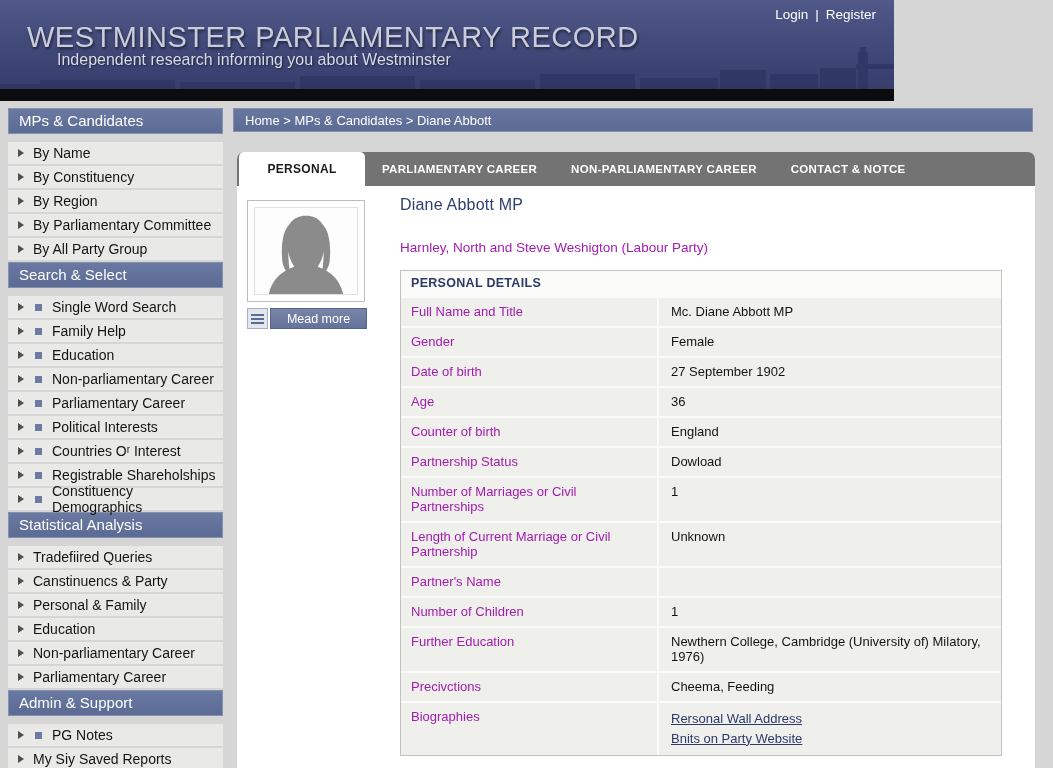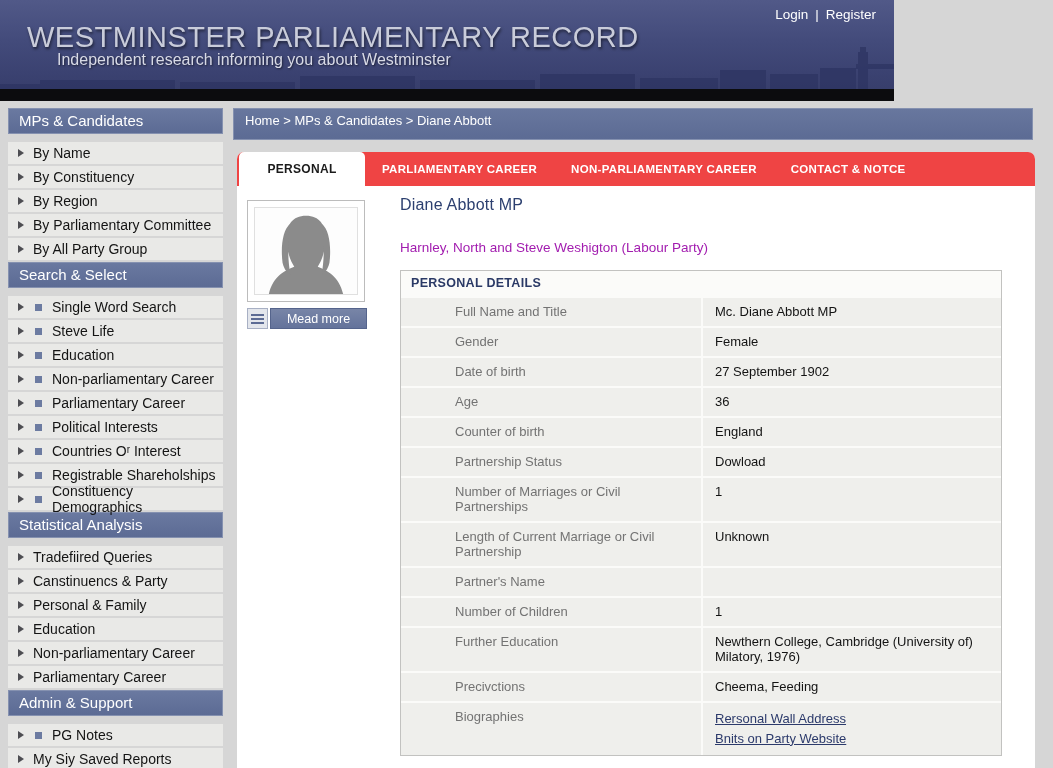--- a/index.html
+++ b/index.html
@@ -57,33 +57,33 @@
     border-bottom:4px solid transparent;
     margin:0 9px 0 10px;
   }
   .sq {
     width:7px; height:7px; background:#6c7ba1; flex:0 0 auto;
     margin:0 10px 0 2px;
   }
 
   
   .breadcrumb {
-    position:absolute; left:233px; top:108px; width:800px; height:32px;
+    position:absolute; left:233px; top:108px; width:800px; height:24px;
     background:linear-gradient(180deg,#68779e 0%, #5c6b94 100%);
     border:1px solid #8591b0;
     color:#ffffff; font-size:13px; line-height:23px; padding-left:11px;
   }
 
   
   .panel {
     position:absolute; left:237px; top:152px; width:798px; height:616px;
     background:#ffffff; border-radius:7px 7px 0 0;
   }
   .tabbar {
-    height:34px; background:#ef4444; border-radius:7px 7px 0 0;
+    height:34px; background:#737373; border-radius:7px 7px 0 0;
     display:flex; align-items:stretch;
   }
   .tab {
     display:flex; align-items:center; padding:0 17px;
     color:#ffffff; font-size:11.5px; font-weight:600; letter-spacing:0.3px;
     cursor:pointer; white-space:nowrap;
   }
   .tab.active {
     background:#ffffff; color:#1b1b1b; width:126px; justify-content:center;
     border-radius:5px 5px 0 0; margin-left:2px; padding:0; font-size:12px;
@@ -122,21 +122,21 @@
     border:1px solid #c2c2c0; background:#fbfbf9;
   }
   .details-title {
     padding:5px 10px 6px 10px; font-size:12.5px; font-weight:bold;
     color:#2b3a66; background:#fbfbf9; letter-spacing:0.3px;
   }
   .drow { display:flex; border-top:2px solid #fbfbf9; background:#efefec; }
   .drow:first-of-type { border-top:1px solid #c9c9c7; }
   .dlabel {
     width:258px; flex:0 0 auto; padding:6px 10px 7px 10px;
-    font-size:13px; color:#737373; border-right:2px solid #fbfbf9;margin-left:44px;
+    font-size:13px; color:#a21caf; border-right:2px solid #fbfbf9;
   }
   .dvalue { flex:1; padding:6px 12px 7px 12px; font-size:13px; color:#141414; }
   .dvalue a { display:block; color:#2c3a6b; text-decoration:underline; line-height:1.5; cursor:pointer; }
 </style>
 </head>
 <body>
 
 <div class="header">
   <svg class="skyline" viewBox="0 0 1053 89" preserveAspectRatio="none">
     <g fill="#2d3462" opacity="0.75">
@@ -200,21 +200,21 @@
 
   <div class="side-header">Search &amp; Select</div>
   <div class="side-item">
       <span class="tri"></span>
       <span class="sq"></span>
       <span>Single Word Search</span>
     </div>
   <div class="side-item">
       <span class="tri"></span>
       <span class="sq"></span>
-      <span>Steve Life</span>
+      <span>Family Help</span>
     </div>
   <div class="side-item">
       <span class="tri"></span>
       <span class="sq"></span>
       <span>Education</span>
     </div>
   <div class="side-item">
       <span class="tri"></span>
       <span class="sq"></span>
       <span>Non-parliamentary Career</span>

